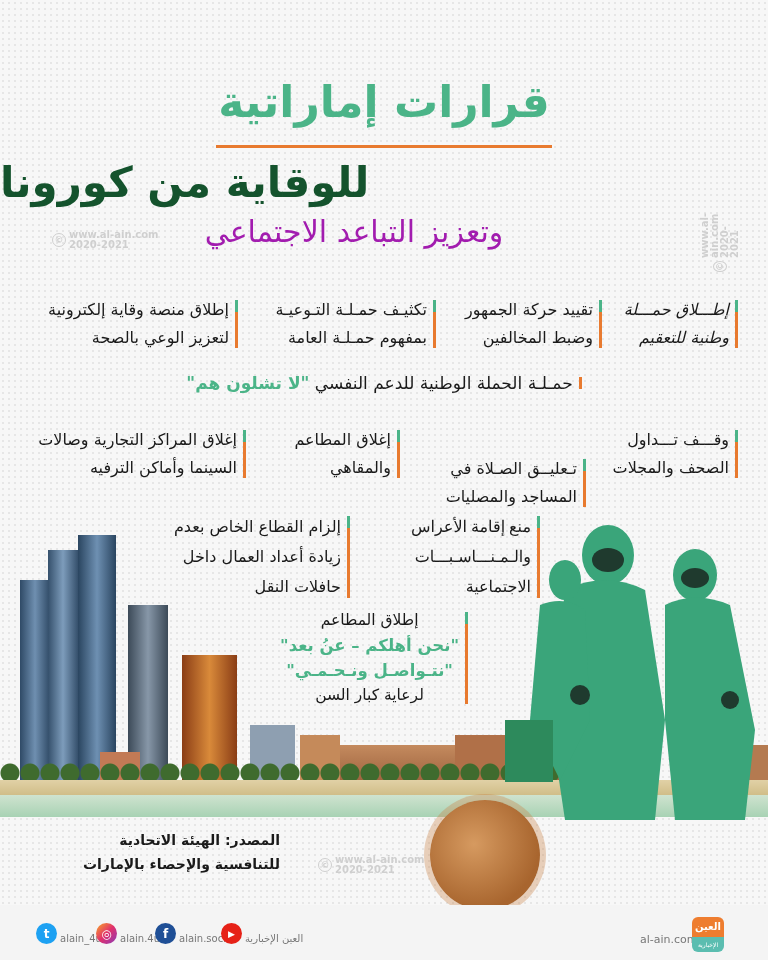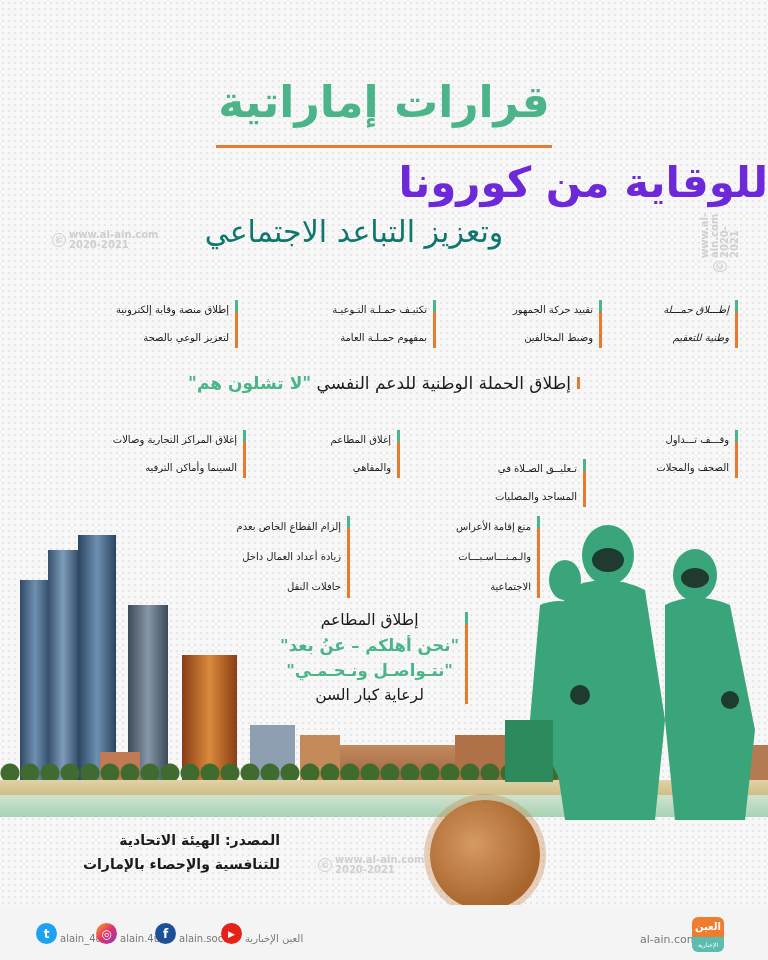--- a/index.html
+++ b/index.html
@@ -15,39 +15,39 @@
     .abs { position: absolute; }
     .title-main {
       top: 76px; left: 0; width: 768px; text-align: center;
       font-size: 44px; font-weight: bold; color: #4bb488; direction: rtl;
       letter-spacing: 1px;
     }
     .title-rule {
       top: 145px; left: 216px; width: 336px; height: 3px; background: #e87a2f;
     }
     .title-sub1 {
-      top: 158px; left: 0; width: 768px; text-align: right;
-      font-size: 42px; font-weight: bold; color: #6d28d9; direction: rtl; padding-left: 34px;
+      top: 158px; left: 0; width: 768px; text-align: left;
+      font-size: 42px; font-weight: bold; color: #14532d; direction: rtl;
     }
     .title-sub2 {
       top: 214px; left: 0; width: 708px; text-align: center;
-      font-size: 30px; color: #0f766e; direction: rtl;
+      font-size: 30px; color: #a21caf; direction: rtl;
     }
     .watermark {
       color: #cfcfcf; font-size: 10px; font-weight: bold; line-height: 10px;
       display: flex; align-items: center; gap: 3px;
     }
     .watermark .copy {
       width: 14px; height: 14px; border: 1.5px solid #cfcfcf; border-radius: 50%;
       font-size: 9px; display: flex; align-items: center; justify-content: center;
     }
     .wm-vert { transform: rotate(-90deg); transform-origin: left top; }
 
     .item {
-      direction: rtl; font-size: 10px; line-height: 28px; color: #1a1a1a;
+      direction: rtl; font-size: 16px; line-height: 28px; color: #1a1a1a;
       padding-right: 9px; position: absolute; text-align: right; white-space: nowrap;
     }
     .item .bar {
       position: absolute; right: 0; top: 4px; bottom: 4px; width: 3px; background: #e87a2f;
     }
     .item .bar::before {
       content: ""; position: absolute; top: 0; left: 0; width: 3px; height: 12px; background: #4bb488;
     }
     .item .line { display: block; }
     .green { color: #4bb488; font-weight: bold; }
@@ -143,21 +143,21 @@
 </div>
 <div class="item" style="right:530px;top:296px;">
   <span class="bar"></span>
   <span class="line">إطلاق منصة وقاية إلكترونية</span>
   <span class="line">لتعزيز الوعي بالصحة</span>
 </div>
 
 <div class="abs banner">
   <span class="banner-inner">
     <span class="bar" style="position:absolute;right:0;top:4px;bottom:4px;width:3px;background:#e87a2f;"></span>
-    <span>إطلاق الحملة الوطنية للدعم النفسي</span>
+    <span>حمـلـة الحملة الوطنية للدعم النفسي</span>
     <span class="green">"لا تشلون هم"</span>
   </span>
 </div>
 
 <div class="item" style="right:30px;top:426px;">
   <span class="bar"></span>
   <span class="line">وقـــف تـــداول</span>
   <span class="line">الصحف والمجلات</span>
 </div>
 <div class="item" style="right:182px;top:426px;margin-top:29px;">

